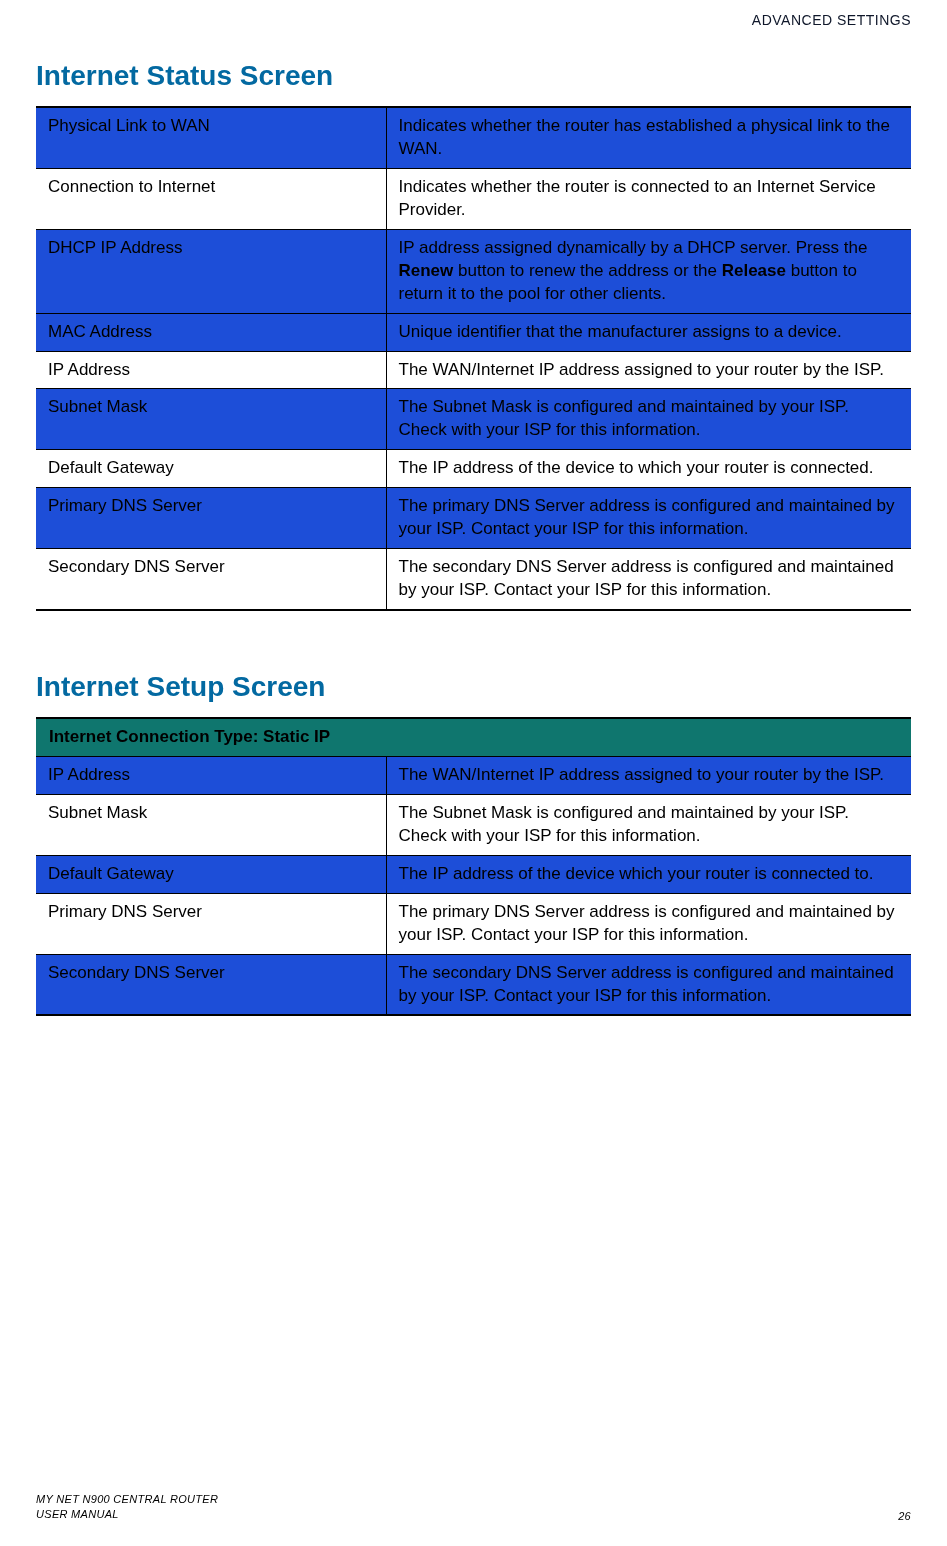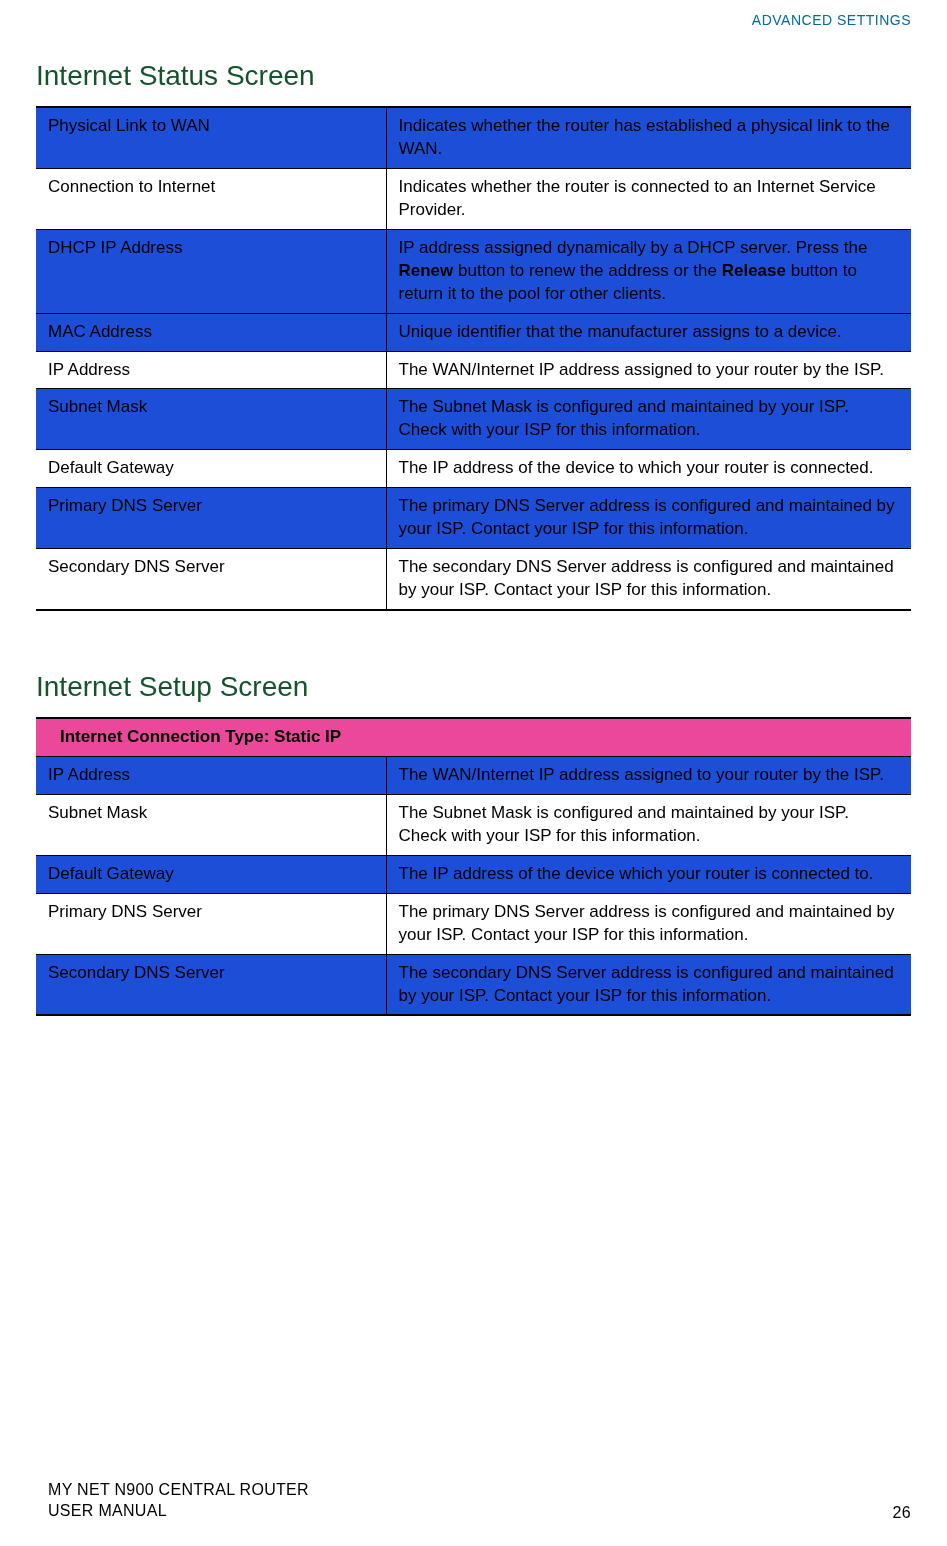--- a/index.html
+++ b/index.html
@@ -10,30 +10,30 @@
       height: 1546px;
       position: relative;
       padding: 0;
     }
     .header-label {
       position: absolute;
       top: 12px;
       right: 36px;
       font-size: 14px;
       letter-spacing: 0.5px;
-      color: #0369a1;
+      color: #0f172a;
     }
     .content {
       padding: 60px 36px 0 36px;
     }
     .section-heading {
       font-size: 28px;
-      font-weight: 400;
+      font-weight: 700;
       margin-bottom: 14px;
-      color: #14532d;
+      color: #0369a1;
     }
     .section-heading.second {
       margin-top: 60px;
     }
     table.def {
       width: 100%;
       border-collapse: collapse;
       border-top: 2px solid #000;
       border-bottom: 2px solid #000;
     }
@@ -48,35 +48,36 @@
       border-top: none;
     }
     table.def td.label {
       width: 40%;
       border-right: 1px solid #000;
     }
     table.def tr.shaded td {
       background: #1d4ed8;
     }
     table.def tr.header-row td {
-      background: #ec4899;
+      background: #0f766e;
       font-weight: bold;
-      padding: 7px 24px;
+      padding: 7px 13px;
     }
     .bold { font-weight: bold; }
     .footer {
       position: absolute;
       bottom: 24px;
-      left: 48px;
+      left: 36px;
       right: 36px;
       display: flex;
       justify-content: space-between;
       align-items: flex-end;
-      font-size: 16px;
+      font-size: 11px;
       letter-spacing: 0.3px;
+      font-style: italic;
     }
     .footer-left { line-height: 1.35; }
   </style>
 </head>
 <body>
 
 <div class="header-label">ADVANCED SETTINGS</div>
 
 <div class="content">
   <h2 class="section-heading">Internet Status Screen</h2>

